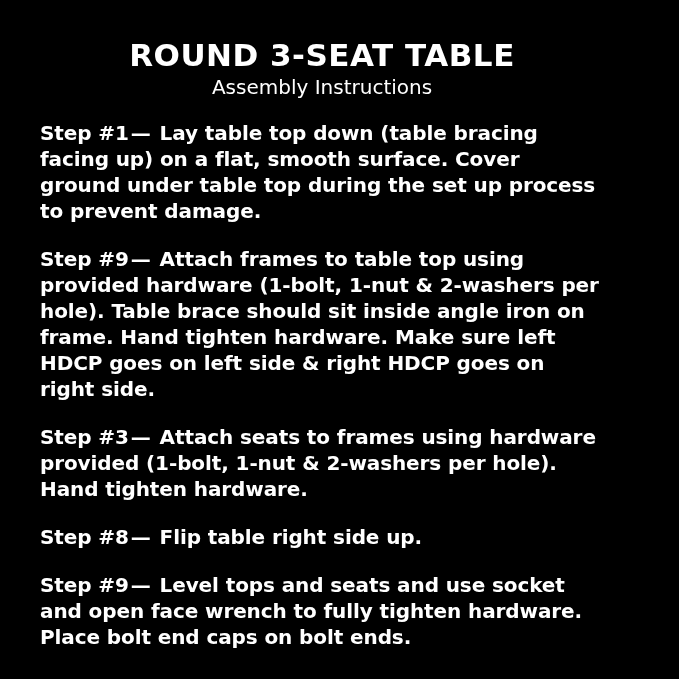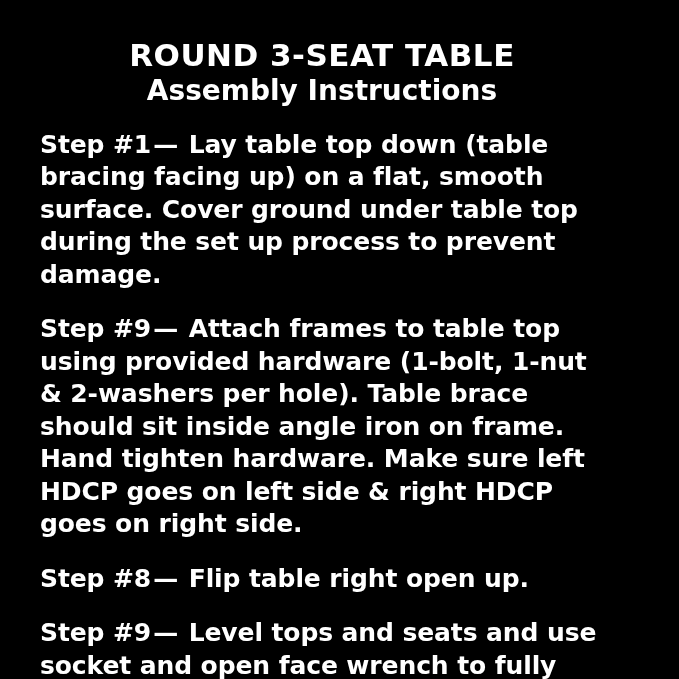--- a/index.html
+++ b/index.html
@@ -24,31 +24,31 @@
   .title {
     text-align: center;
     font-size: 31px;
     font-weight: bold;
     letter-spacing: 0.5px;
     line-height: 1.1;
     margin: 8px 0 4px 0;
   }
   .subtitle {
     text-align: center;
-    font-size: 28px;
-    font-weight: bold;
+    font-size: 20px;
+    font-weight: normal;
     line-height: 1.1;
     margin: 0 0 22px 0;
   }
   .steps {
     margin: 0;
     padding: 0;
   }
   .step {
-    font-size: 25px;
+    font-size: 20px;
     font-weight: bold;
     line-height: 1.30;
     margin: 16px 0 22px 0;
     letter-spacing: -0.1px;
   }
   .step:last-child {
     margin-bottom: 0;
   }
   .step-label {
     white-space: nowrap;
@@ -68,24 +68,27 @@
   <div class="steps">
 
     <p class="step">
       <span class="step-label">Step #1</span><span class="step-dash">—</span>&nbsp;<span>Lay table top down (table bracing facing up) on a flat, smooth surface. Cover ground under table top during the set up process to prevent damage.</span>
     </p>
 
     <p class="step">
       <span class="step-label">Step #9</span><span class="step-dash">—</span>&nbsp;<span>Attach frames to table top using provided hardware (1-bolt, 1-nut &amp; 2-washers per hole). Table brace should sit inside angle iron on frame. Hand tighten hardware. Make sure left HDCP goes on left side &amp; right HDCP goes on right side.</span>
     </p>
 
+    <p class="step">
+      <span class="step-label">Step #3</span><span class="step-dash">—</span>&nbsp;<span>Attach seats to frames using hardware provided (1-bolt, 1-nut &amp; 2-washers per hole). Hand tighten hardware.</span>
+    </p>
 
 
     <p class="step">
-      <span class="step-label">Step #8</span><span class="step-dash">—</span>&nbsp;<span>Flip table right open up.</span>
+      <span class="step-label">Step #8</span><span class="step-dash">—</span>&nbsp;<span>Flip table right side up.</span>
     </p>
 
     <p class="step">
       <span class="step-label">Step #9</span><span class="step-dash">—</span>&nbsp;<span>Level tops and seats and use socket and open face wrench to fully tighten hardware. Place bolt end caps on bolt ends.</span>
     </p>
 
   </div>
 </div>
 
 </body></html>

